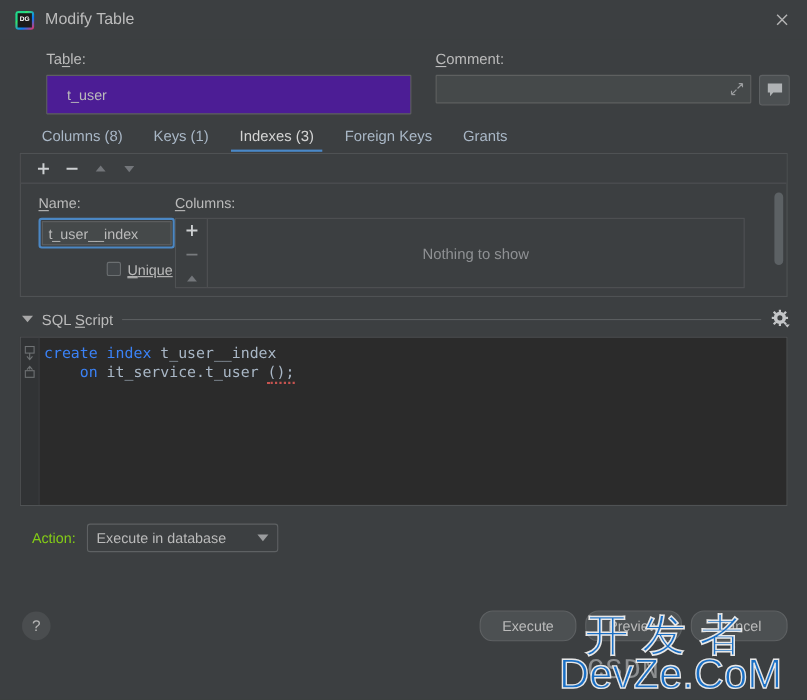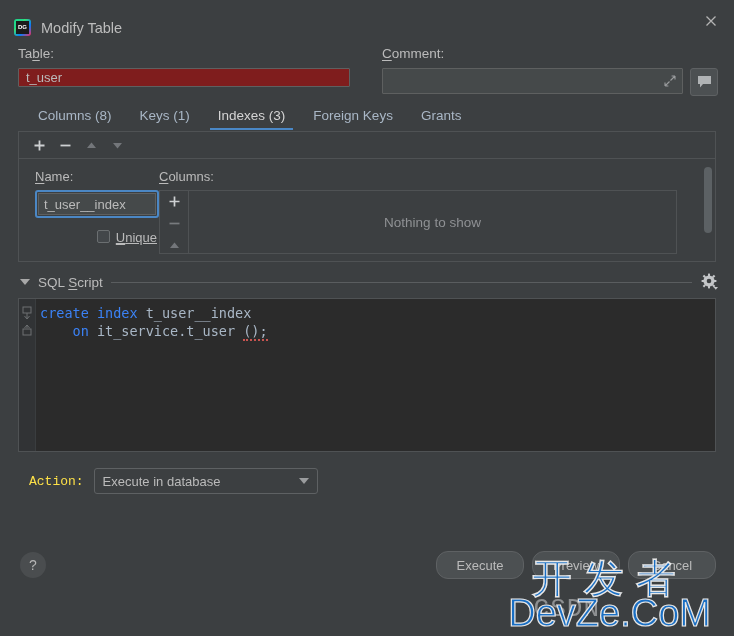--- a/index.html
+++ b/index.html
@@ -23,21 +23,21 @@
     background: #3c3f41;
     display: flex;
     flex-direction: column;
   }
 
   
   .titlebar {
     height: 36px;
     flex: 0 0 36px;
     display: flex;
-    align-items: flex-end;
+    align-items: center;
     padding: 0 6px 0 14px;
     background: #3c3f41;
   }
   .app-icon {
     width: 17px;
     height: 17px;
     border-radius: 3px;
     background: linear-gradient(135deg, #21d789 0%, #21d789 30%, #3dea62 30%, #087cfa 65%, #fe2857 100%);
     position: relative;
     margin-right: 10px;
@@ -68,40 +68,41 @@
     align-items: center;
     justify-content: center;
     cursor: pointer;
   }
   .close-btn svg { display: block; }
 
   
   .fields-row {
     display: flex;
     padding: 10px 16px 0 18px;
-    gap: 32px;
+    gap: 22px;
+    margin-left: 24px;
   }
   .field-col-table { width: 332px; flex: 0 0 332px; }
   .field-col-comment { flex: 1 1 auto; display: flex; flex-direction: column; }
   .field-label {
     font-size: 13.5px;
     color: #bbbbbb;
     margin-bottom: 7px;
     display: block;
   }
   .mn { text-decoration: underline; text-underline-offset: 2px; }
   .text-input {
-    height: 19px;
-    box-sizing: border-box;
-    background: #7f1d1d;
+    height: 36px;
+    box-sizing: border-box;
+    background: #4c1d95;
     border: 1px solid #5e6060;
     color: #bbbbbb;
     font-size: 13px;
     font-family: "Liberation Sans", sans-serif;
-    padding: 0 7px;
+    padding: 0 18px;
     width: 100%;
     outline: none;
     border-radius: 1px;
   }
   .comment-wrap { display: flex; align-items: flex-start; gap: 7px; }
   .comment-box {
     position: relative;
     flex: 1 1 auto;
     height: 26px;
     box-sizing: border-box;
@@ -344,23 +345,23 @@
     border-bottom: 2px dotted #c75450;
   }
 
   
   .action-row {
     display: flex;
     align-items: center;
     gap: 10px;
     padding: 16px 0 0 29px;
   }
-  .action-label { font-size: 13px; color: #fde047; font-family: Liberation Mono, monospace; }
+  .action-label { font-size: 13px; color: #84cc16; }
   .combo {
-    width: 224px;
+    width: 174px;
     height: 26px;
     box-sizing: border-box;
     background: #3c3f41;
     border: 1px solid #5e6163;
     border-radius: 3px;
     display: flex;
     align-items: center;
     padding: 0 8px;
     font-size: 13px;
     color: #bbbbbb;

